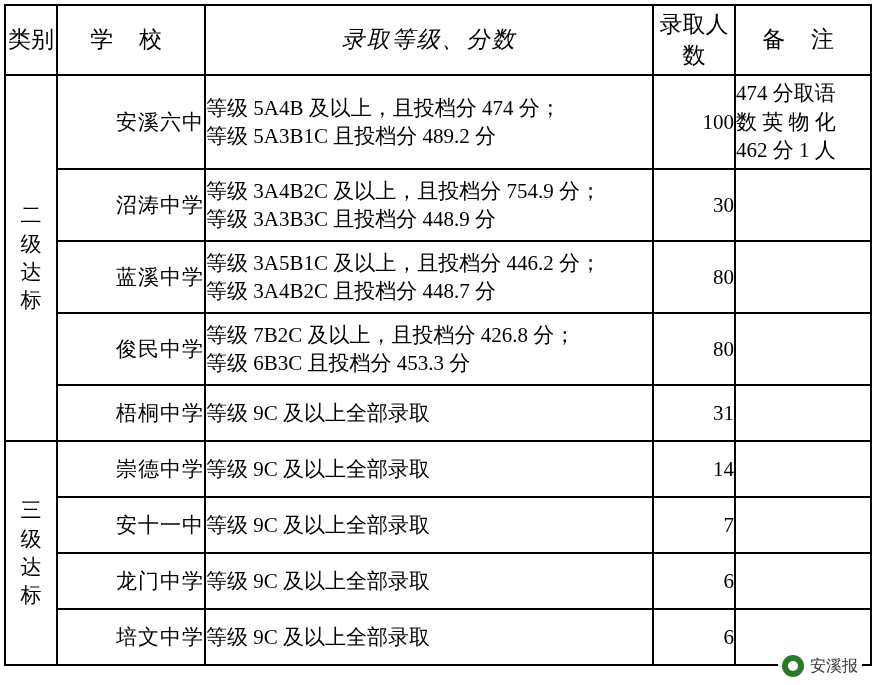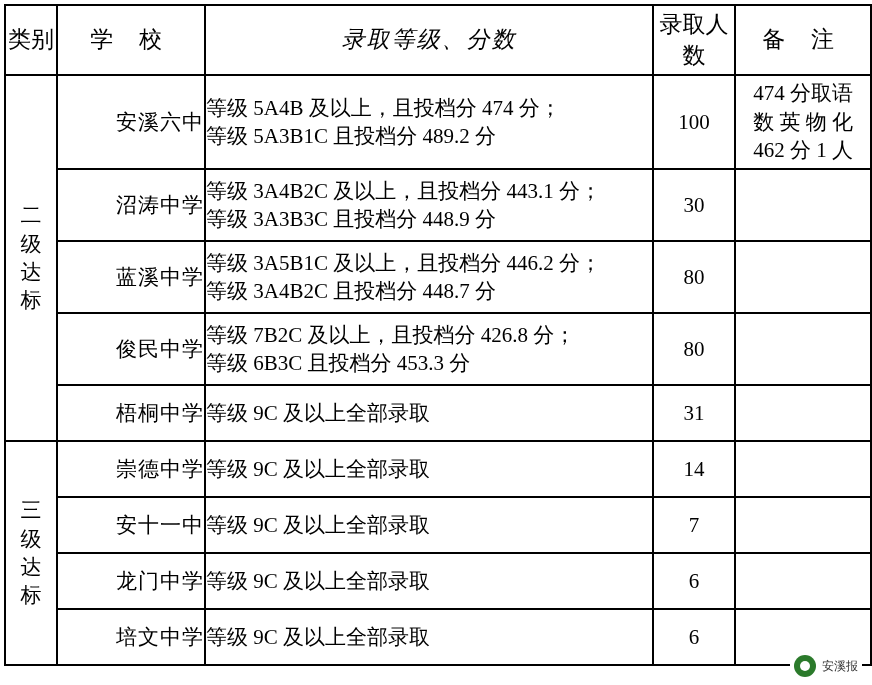--- a/index.html
+++ b/index.html
@@ -88,46 +88,45 @@
     letter-spacing: 1px;
   }
   td.detail {
     text-align: left;
     padding: 6px 0 6px 14px;
     font-size: 21.5px;
     line-height: 1.5;
   }
   td.detail .line { display: block; white-space: nowrap; }
   td.count {
-    text-align: center;
+    text-align: right;
     font-size: 22px;
   }
   td.note {
-    text-align: center;
     font-size: 21px;
     line-height: 1.45;
     padding: 4px 6px;
   }
   td.note .line { display: block; }
 
   
   tr.r-tall td { height: 92px; }
   tr.r-mid td  { height: 70px; }
   tr.r-short td{ height: 54px; }
 
   
   .watermark {
     position: absolute;
     right: 10px;
     bottom: 10px;
     display: flex;
     align-items: center;
     gap: 6px;
     font-family: "Liberation Sans", sans-serif;
-    font-size: 12px;
+    font-size: 16px;
     color: #333;
     background: #fff;
     padding: 2px 4px;
   }
   .wm-logo {
     width: 22px;
     height: 22px;
     border-radius: 50%;
     background: #2b7a2b;
     position: relative;
@@ -184,21 +183,21 @@
         <td class="note">
           <span class="line">474 分取语</span>
           <span class="line">数 英 物 化</span>
           <span class="line">462 分 1 人</span>
         </td>
       </tr>
 
       <tr class="r-mid">
         <td class="school">沼涛中学</td>
         <td class="detail">
-          <span class="line">等级 3A4B2C 及以上，且投档分 443.1 分；</span>
+          <span class="line">等级 3A4B2C 及以上，且投档分 754.9 分；</span>
           <span class="line">等级 3A3B3C 且投档分 448.9 分</span>
         </td>
         <td class="count">30</td>
         <td class="note"></td>
       </tr>
 
       <tr class="r-mid">
         <td class="school">蓝溪中学</td>
         <td class="detail">
           <span class="line">等级 3A5B1C 及以上，且投档分 446.2 分；</span>

